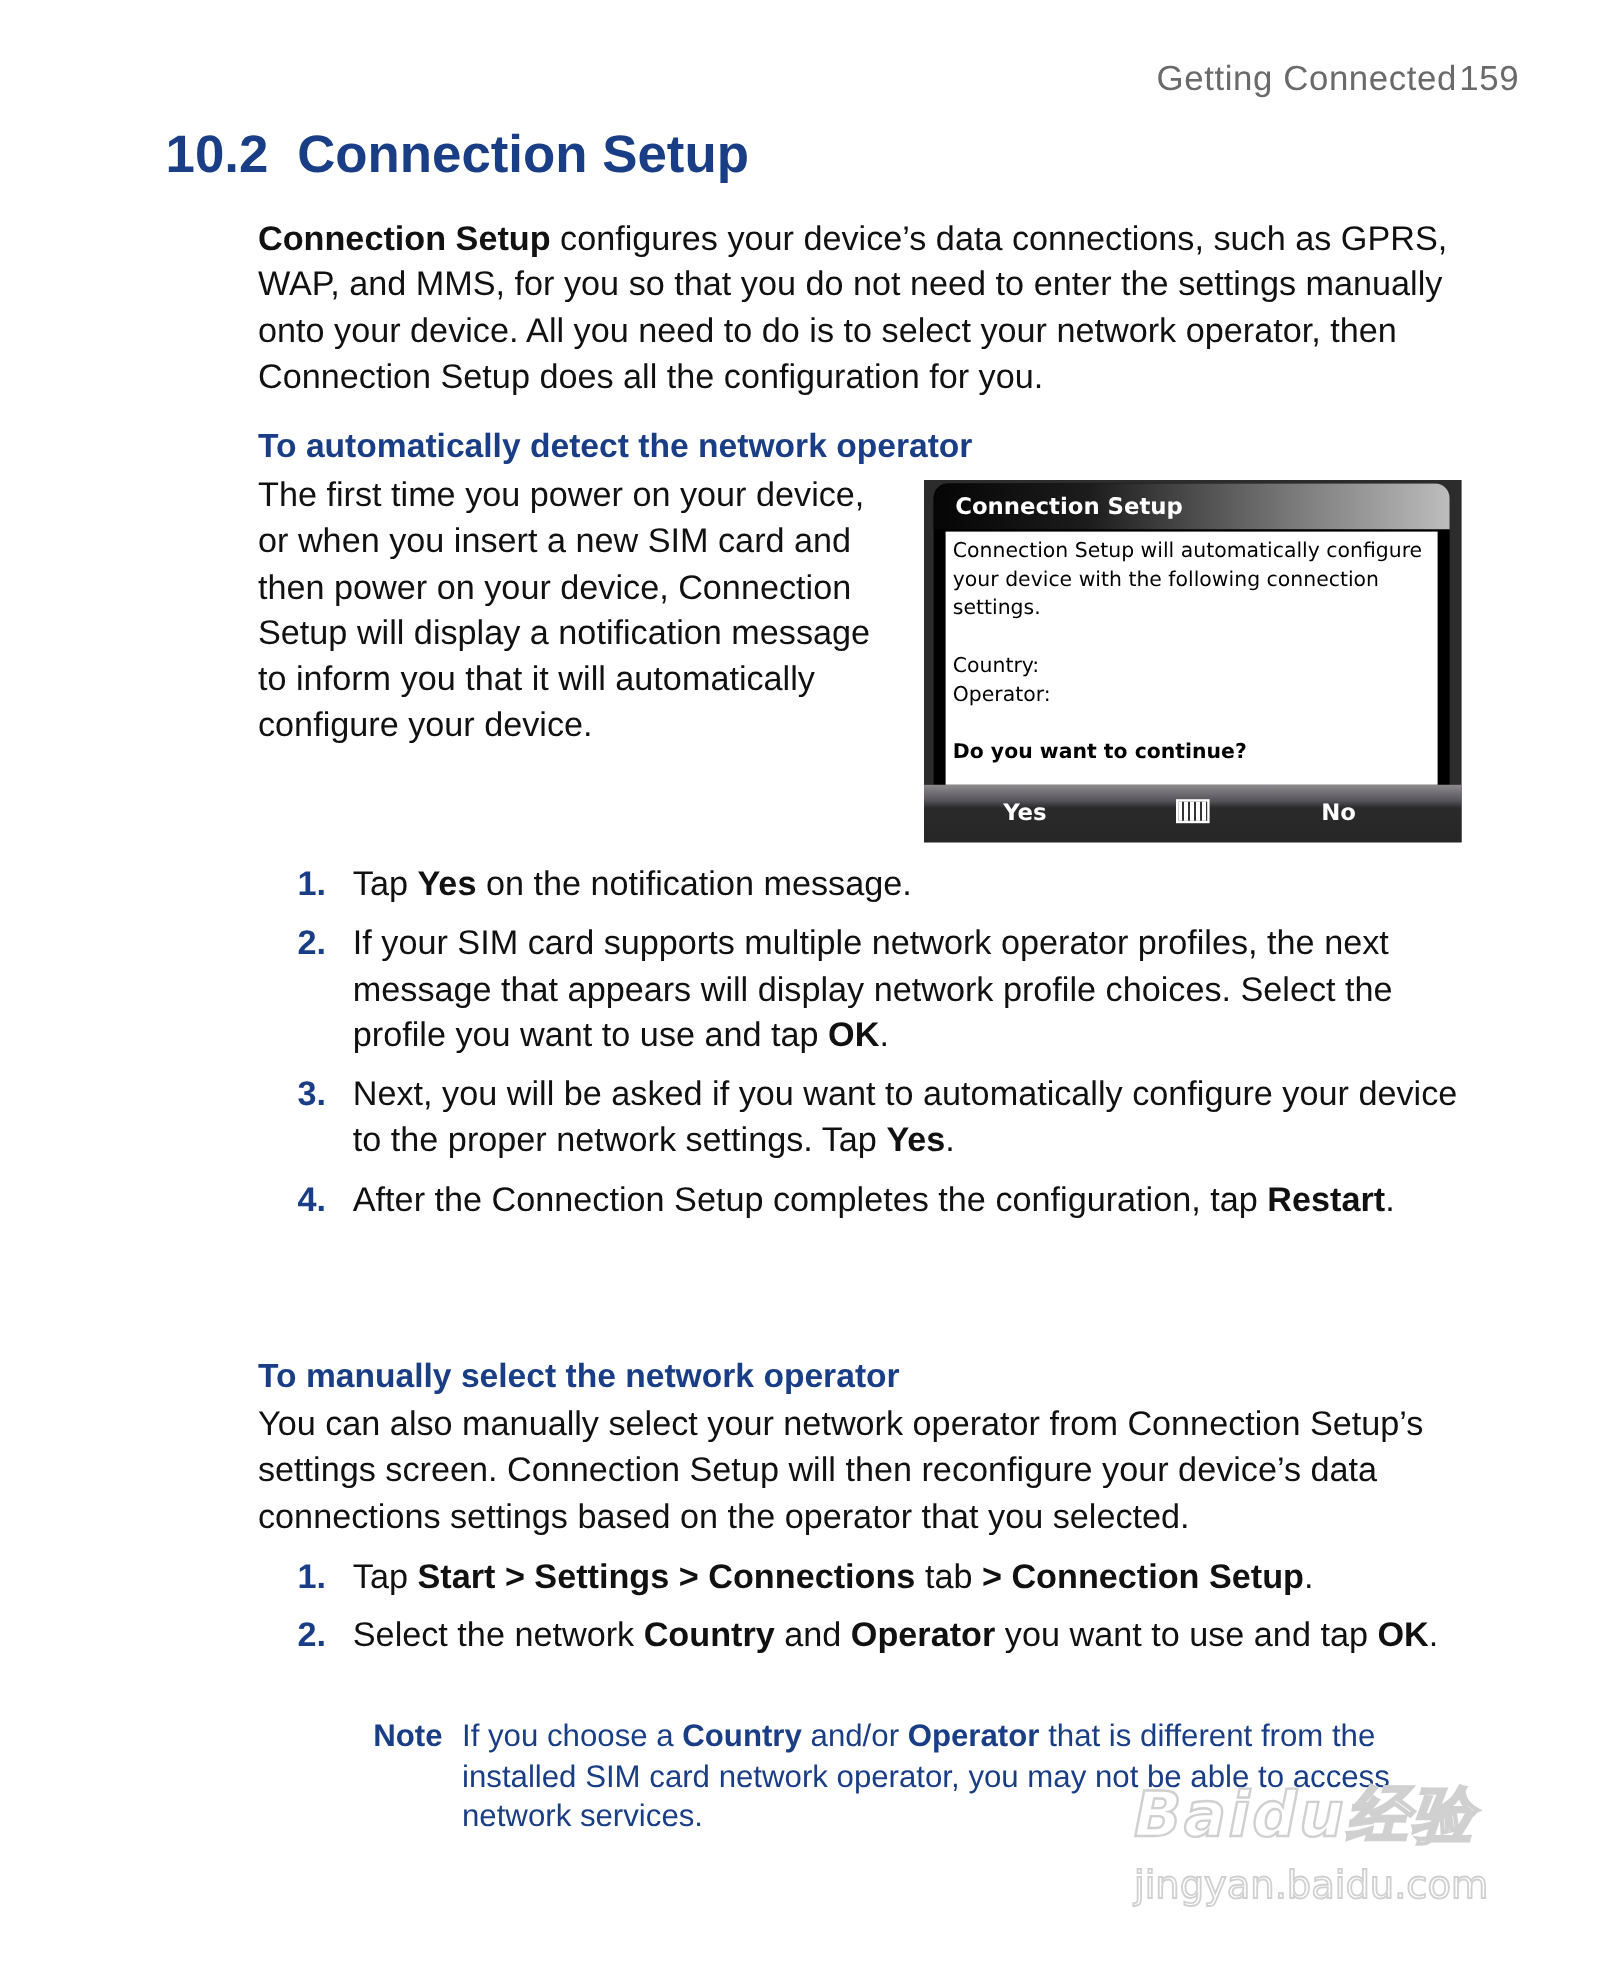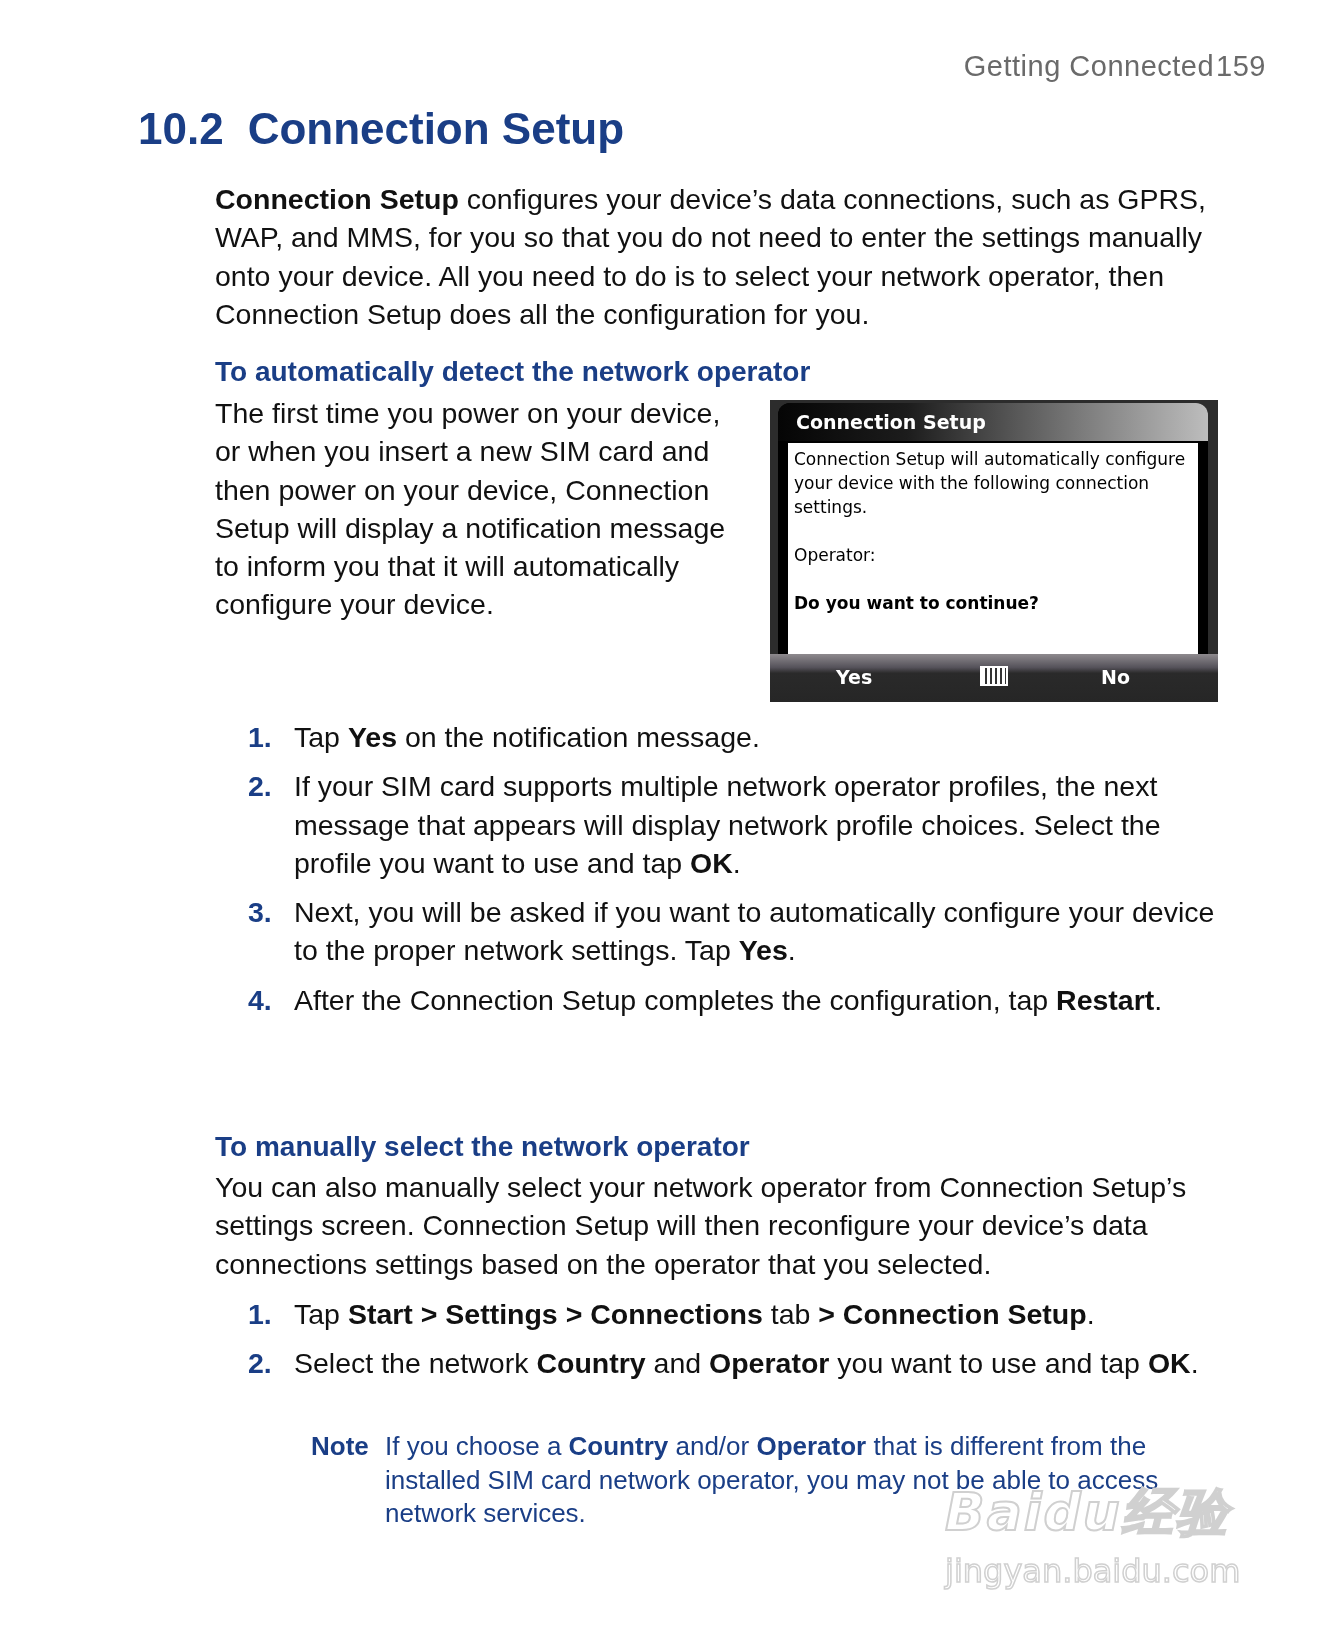--- a/index.html
+++ b/index.html
@@ -65,20 +65,21 @@
 <div class="abs subhead" style="top:356px;">To automatically detect the network operator</div>
 
 <div class="abs para narrow" style="top:394px;">The first time you power on your device, or when you insert a new SIM card and then power on your device, Connection Setup will display a notification message to inform you that it will automatically configure your device.</div>
 
 <div class="abs device">
   <div class="dlg">
     <div class="dlg-title">Connection Setup</div>
     <div class="dlg-body">
       <div>Connection Setup will automatically configure your device with the following connection settings.</div>
       <div class="gap"></div>
+      <div>Country:</div>
       <div>Operator:</div>
       <div class="gap"></div>
       <div class="q">Do you want to continue?</div>
     </div>
   </div>
   <div class="softkeys">
     <span class="sk sk-yes">Yes</span>
     <span class="kbd"></span>
     <span class="sk sk-no">No</span>
   </div>

